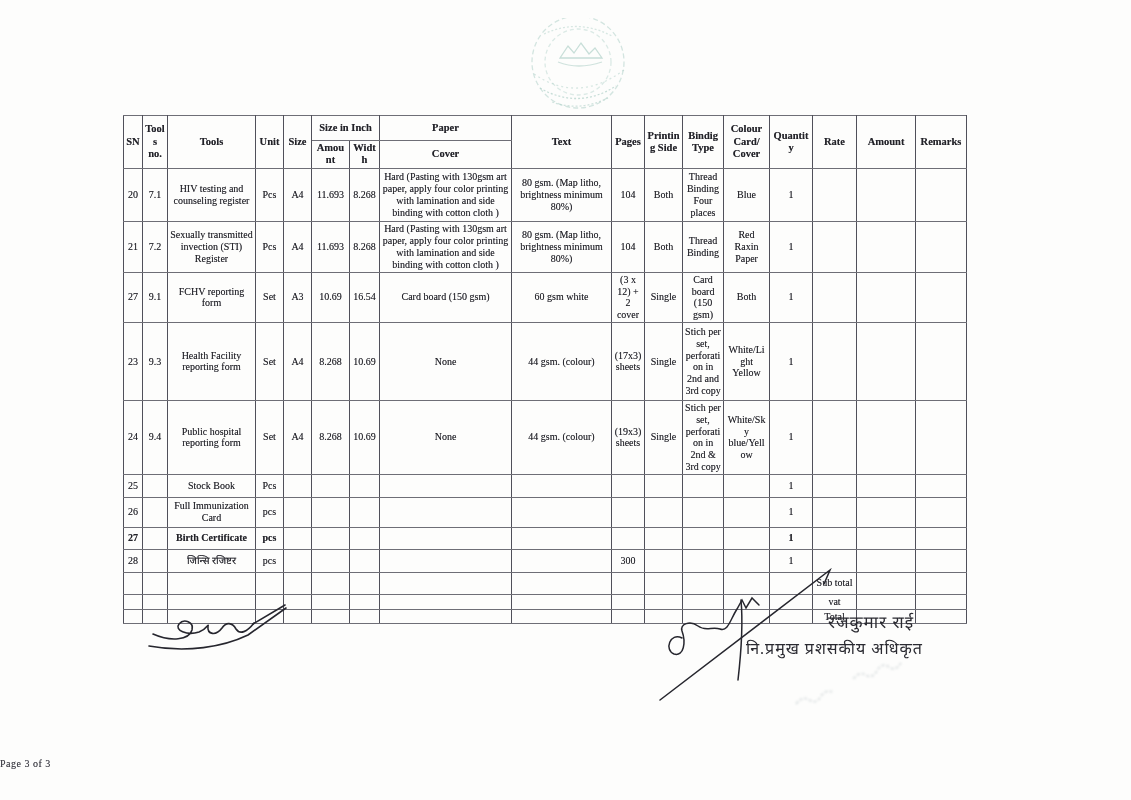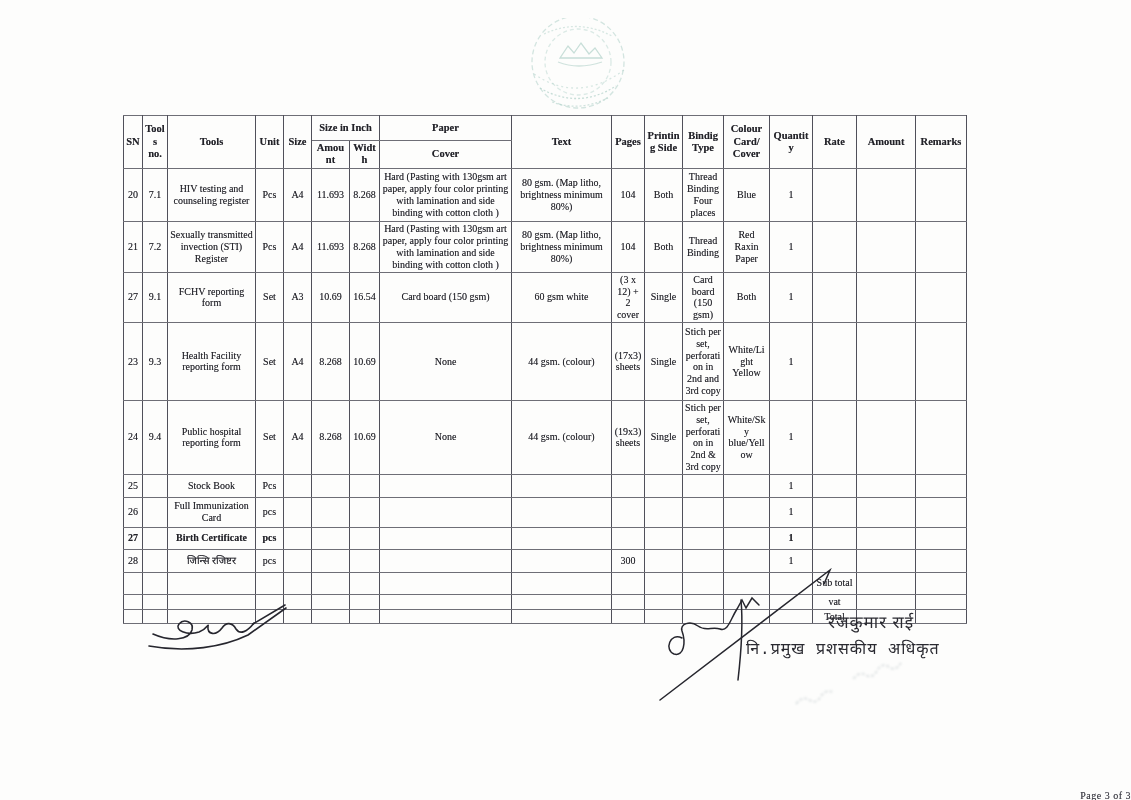--- a/index.html
+++ b/index.html
@@ -36,29 +36,28 @@
   
   .sig{position:absolute;pointer-events:none;}
   .sig-left{left:145px;top:596px;width:155px;height:58px;}
   .sig-right{left:638px;top:558px;width:230px;height:145px;}
   .officer-name{
     position:absolute;left:828px;top:610px;font-size:17px;letter-spacing:1px;
     color:#2a2a31;font-family:"Liberation Serif","DejaVu Sans",serif;
   }
   .officer-title{
     position:absolute;left:746px;top:637px;font-size:16px;letter-spacing:1px;
-    color:#2a2a31;font-family:Liberation Mono, monospace;
+    color:#2a2a31;font-family:Liberation Serif, serif;
   }
 
   
   .footer{
-    position:absolute;left:0;right:0;top:758px;text-align:right;
+    position:absolute;left:0;right:0;top:758px;text-align:left;
     font-size:10px;letter-spacing:.5px;color:#3d3d45;
     text-shadow:0 0 .5px rgba(32,32,44,.5);
-    margin-top:32px;
   }
   .bleed{position:absolute;left:788px;top:655px;width:160px;height:55px;
          opacity:.28;filter:blur(1px);transform:rotate(-7deg);pointer-events:none;}
 </style>
 </head>
 <body>
 
 <div class="page">
 
   <svg class="stamp" viewBox="0 0 160 100">

